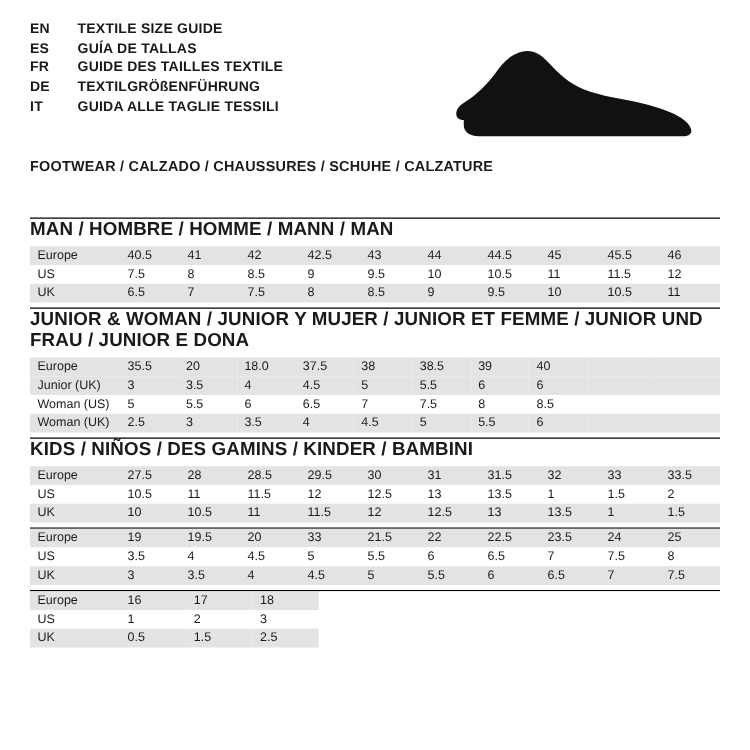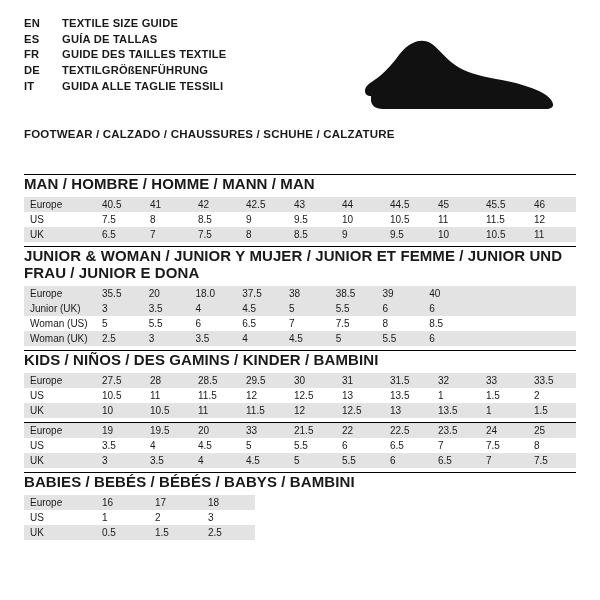--- a/index.html
+++ b/index.html
@@ -405,21 +405,20 @@
           <td>6.5</td>
           <td>7</td>
           <td>7.5</td>
         </tr>
       </tbody>
     </table>
   </div>
 
   <div class="section">
     <div class="sep"></div>
-    <div class="section-title">BABIES / BEBÉS / BÉBÉS / BABYS / BAMBINI</div>
     <table class="size">
       <colgroup>
         <col style="width:72px">
           <col style="width:53px">
           <col style="width:53px">
           <col style="width:53px">
         <col>
           <col>
           <col>
           <col>

